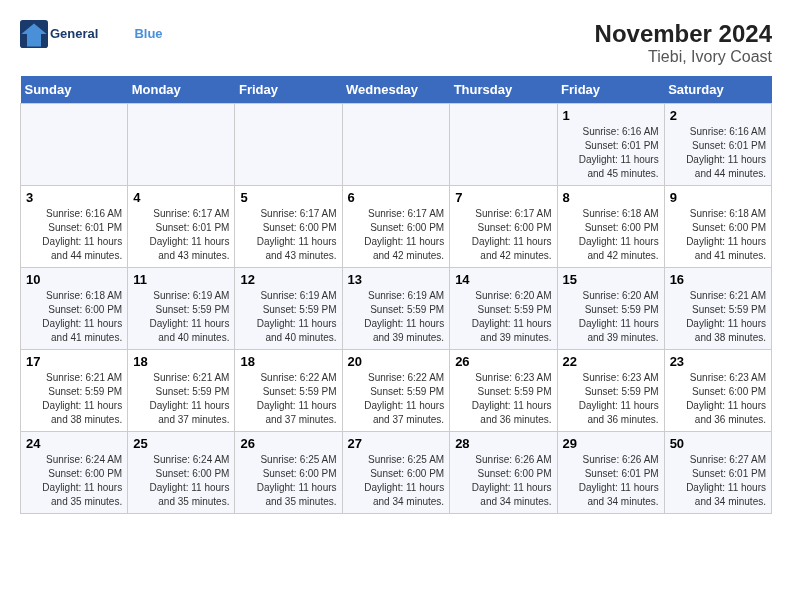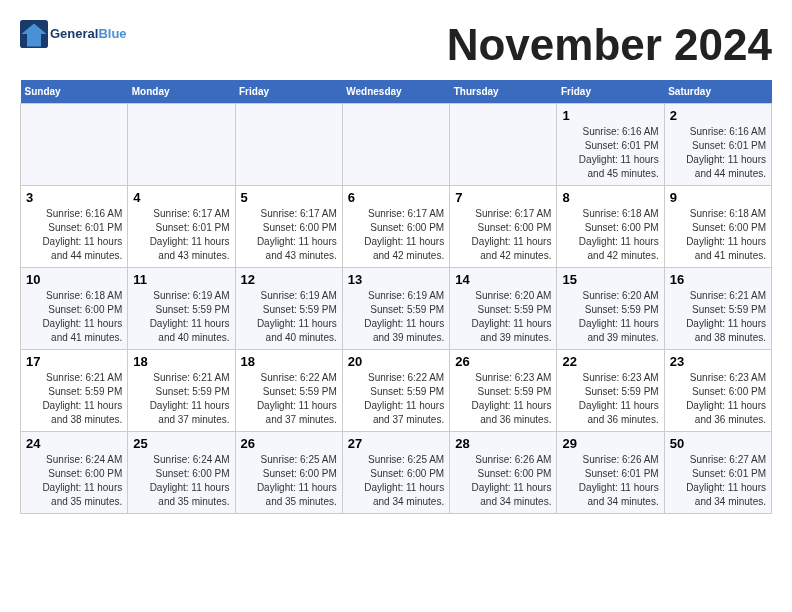--- a/index.html
+++ b/index.html
@@ -22,39 +22,39 @@
     }
     .logo-icon {
       width: 28px;
       height: 28px;
       margin-right: 2px;
     }
     .title-block {
       text-align: right;
     }
     .month-title {
-      font-size: 44px;
+      font-size: 24px;
       font-weight: bold;
       color: #222;
     }
     .location {
       font-size: 16px;
       color: #555;
     }
     table {
       width: 100%;
       border-collapse: collapse;
       font-size: 11px;
     }
     thead tr th {
       background-color: #3a6bbf;
       color: white;
       padding: 6px 4px;
       text-align: left;
-      font-size: 10px;
+      font-size: 13px;
       font-weight: bold;
     }
     tbody tr td {
       vertical-align: top;
       border: 1px solid #ccc;
       padding: 4px 5px;
       width: 108px;
       min-height: 80px;
       height: 80px;
     }
@@ -84,26 +84,27 @@
 <body>
 
 <div class="header">
   <div class="logo">
     <svg class="logo-icon" viewBox="0 0 40 40" xmlns="http://www.w3.org/2000/svg">
       <rect x="0" y="0" width="40" height="40" fill="#1a3a6b" rx="4"></rect>
       <polygon points="20,5 38,20 30,20 30,38 10,38 10,20 2,20" fill="#4a90d9"></polygon>
     </svg>
     <div>
       <div style="font-size:13px; font-weight:bold; color:#1a3a6b; line-height:1.1;">
-        <span style="color:#1a3a6b;margin-top:14px;">General</span><span style="color:#4a90d9;">Blue</span>
+        <span style="color:#1a3a6b;margin-top:14px;">General</span><span style="color:#4a90d9;margin-left:36px;">Blue</span>
       </div>
     </div>
   </div>
   <div class="title-block">
     <div class="month-title">November 2024</div>
+    <div class="location">Tiebi, Ivory Coast</div>
   </div>
 </div>
 
 <table>
   <thead>
     <tr>
     <th>Sunday</th>
         <th>Monday</th>
         <th>Friday</th>
         <th>Wednesday</th>

